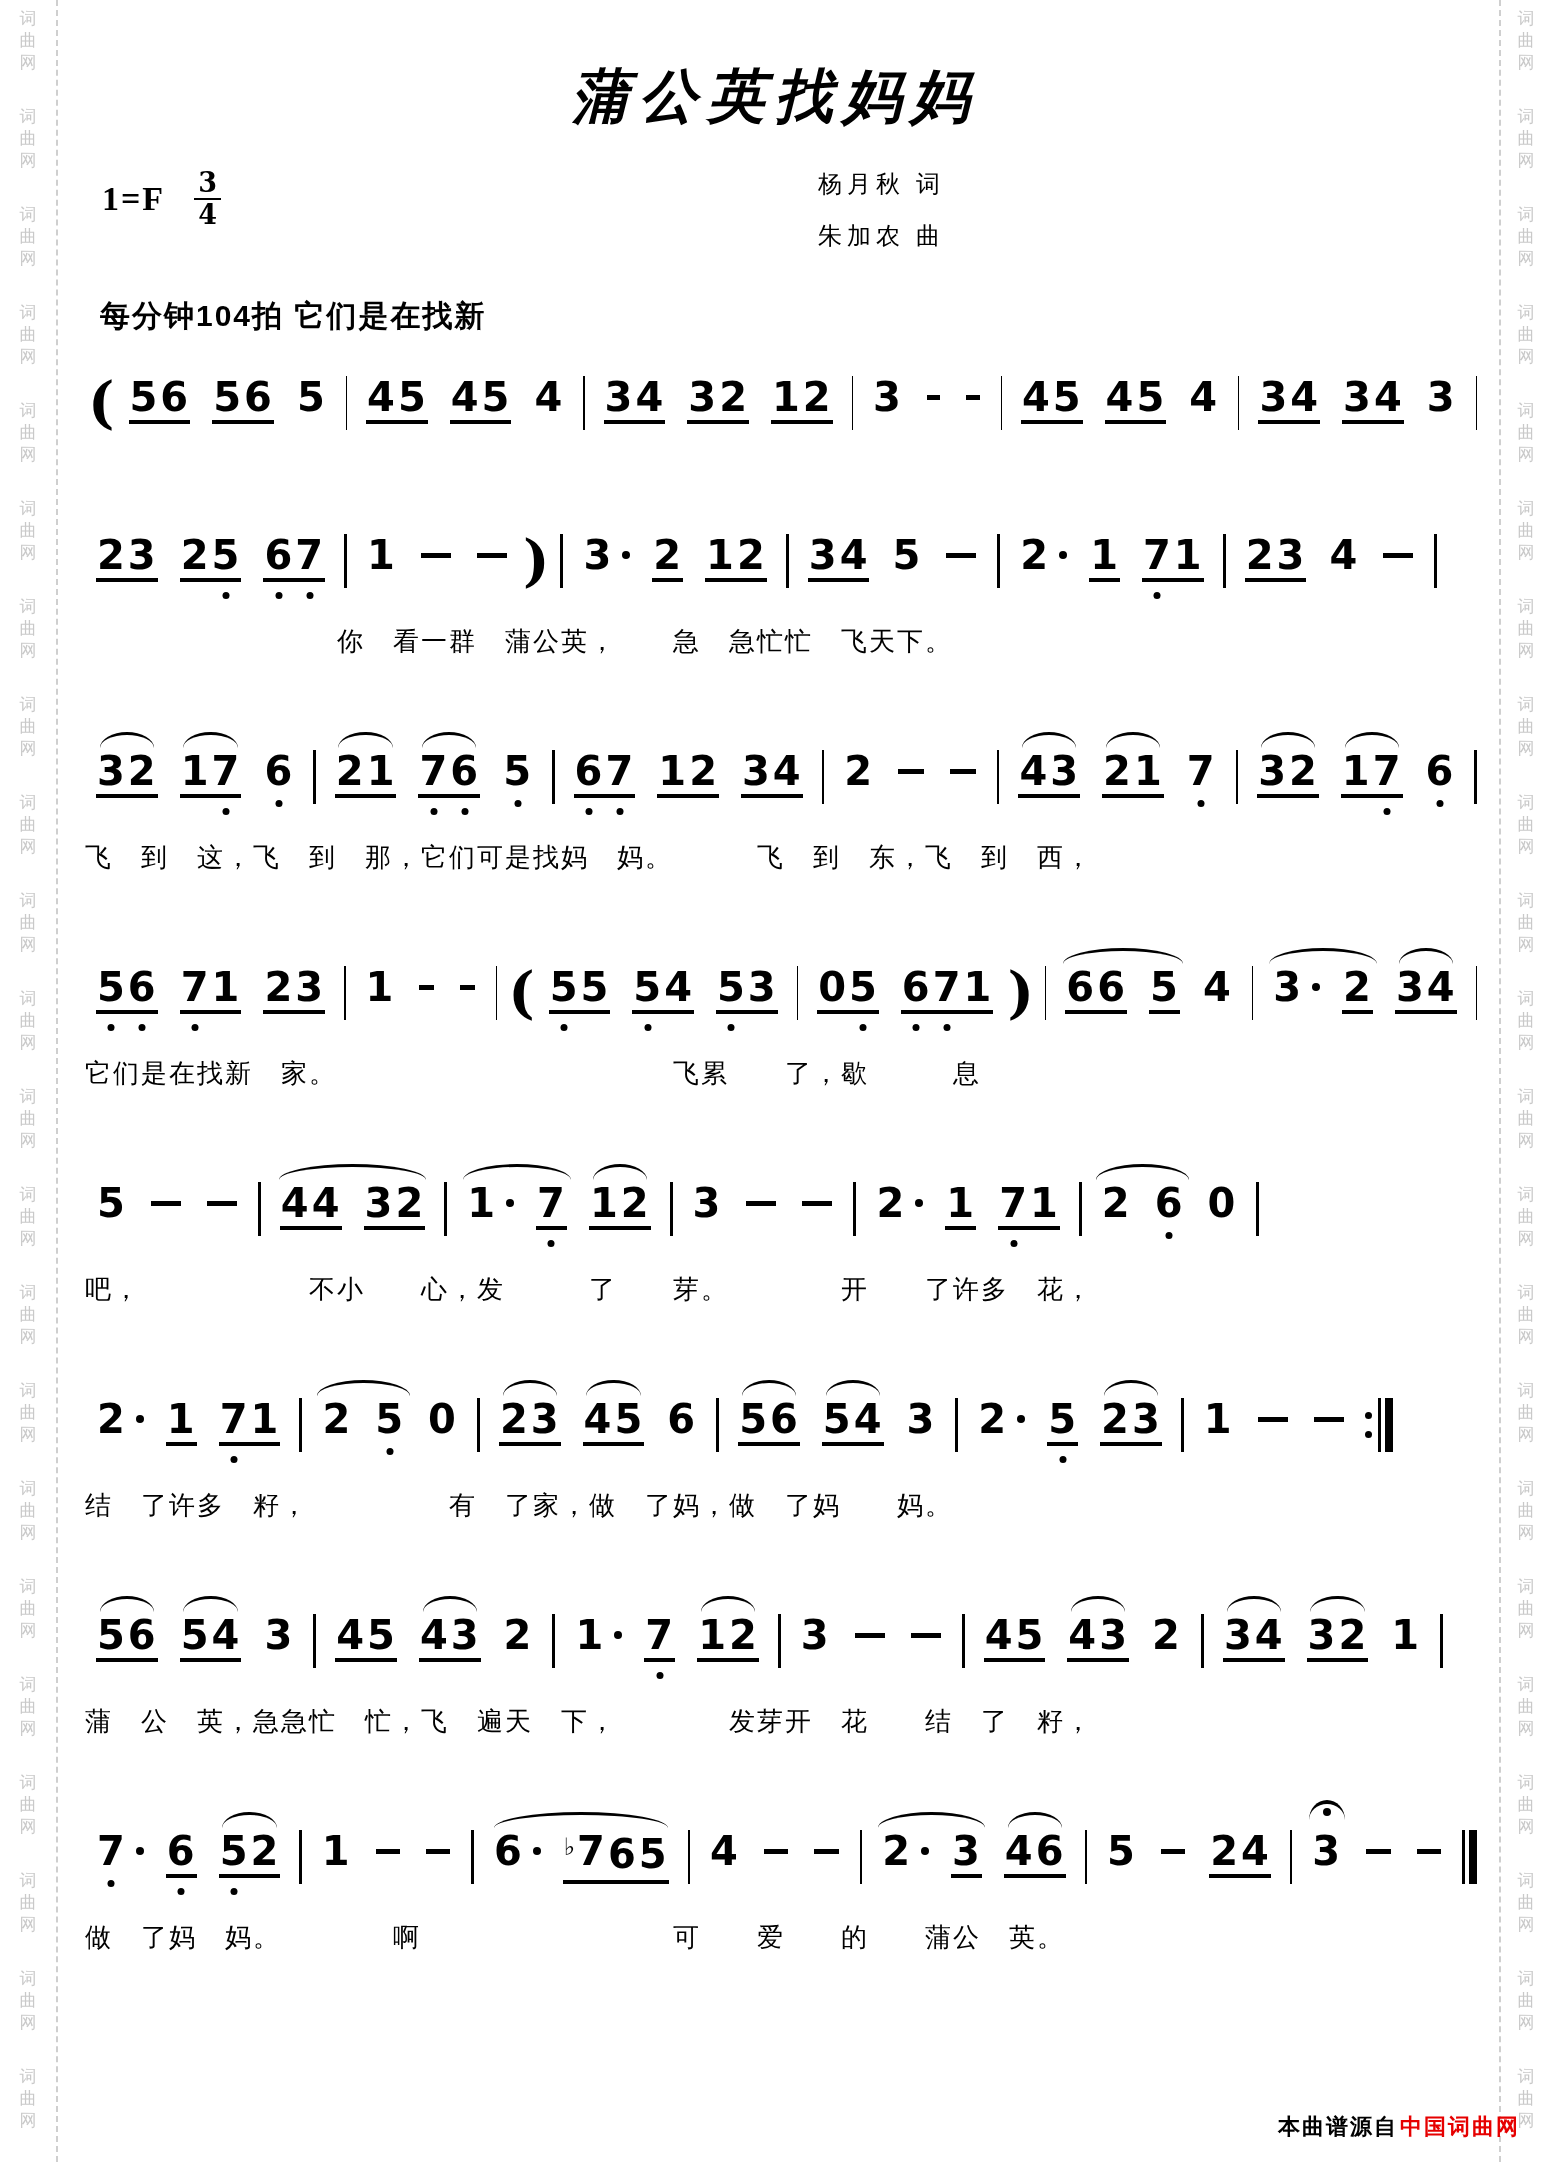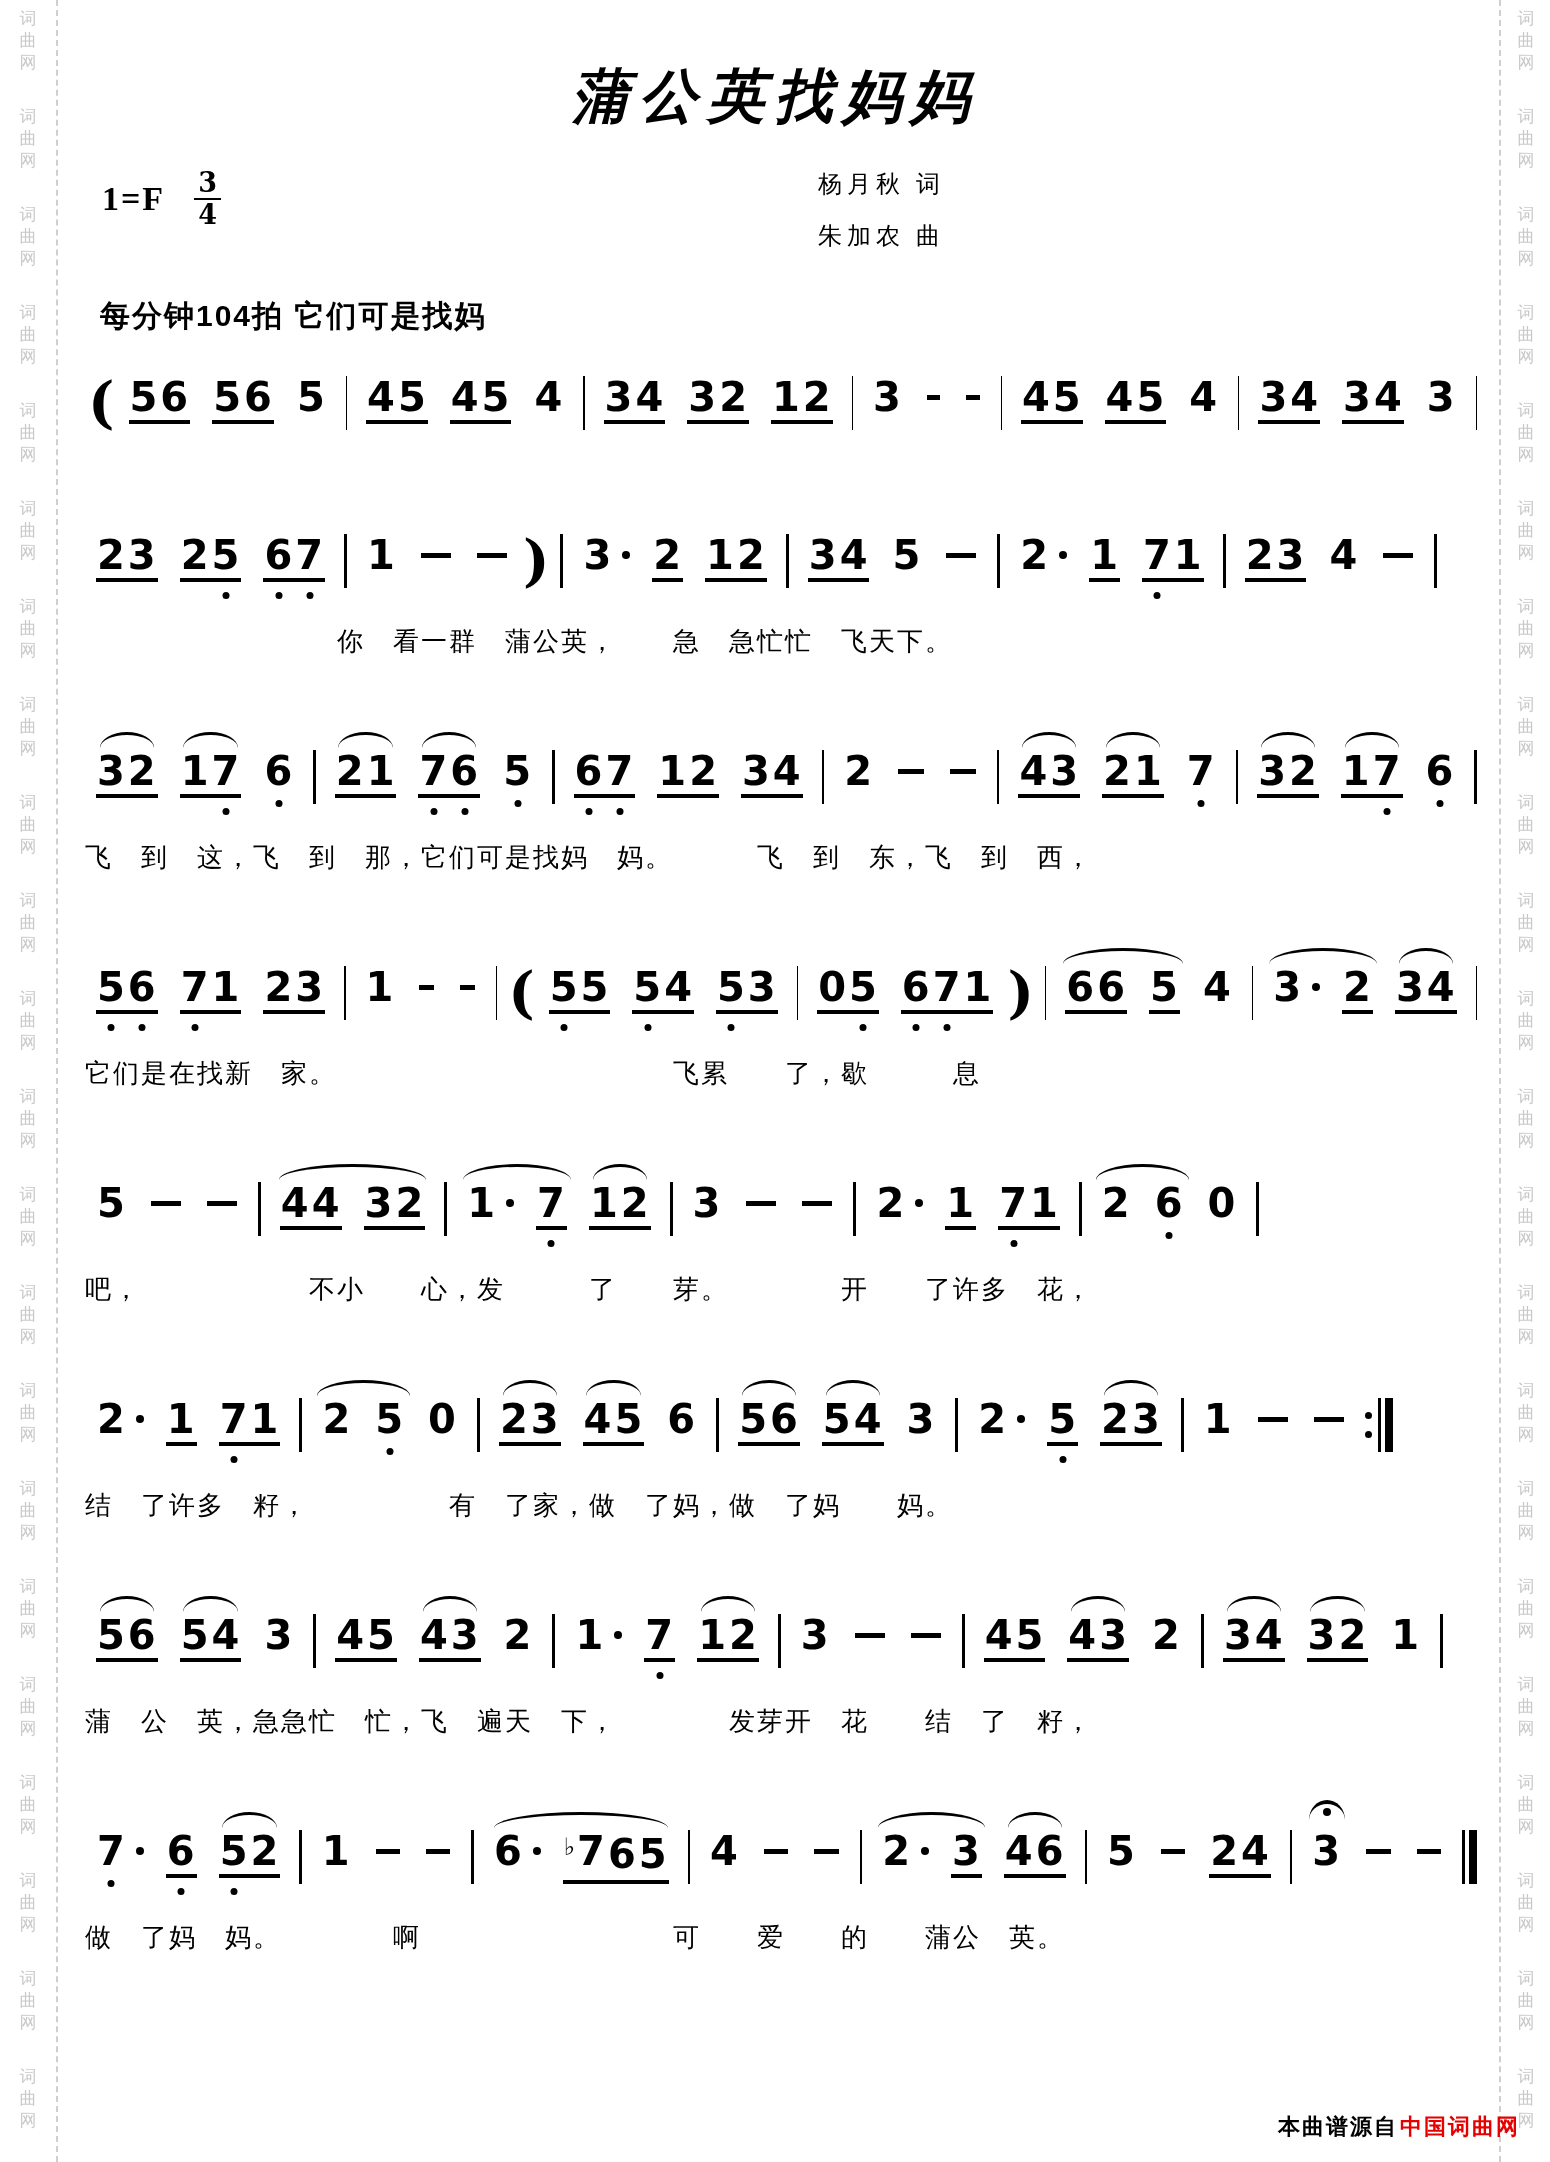--- a/index.html
+++ b/index.html
@@ -311,21 +311,21 @@
   </div>
 
   <div class="keysig">
     <span class="keylabel">1=F</span>
     <span class="meter">
       <span class="num">3</span>
       <span class="den">4</span>
     </span>
   </div>
 
-  <div class="tempo">每分钟104拍 它们可是找妈</div>
+  <div class="tempo">每分钟104拍 它们是在找新</div>
 
   <div class="score">
       <div class="line">
         <div class="notes-row">
           <span class="paren">(</span>
           <span class="cell ul">
             <span class="grp">
               <span class="ch">5</span>
               <span class="ch">6</span>
             </span>

